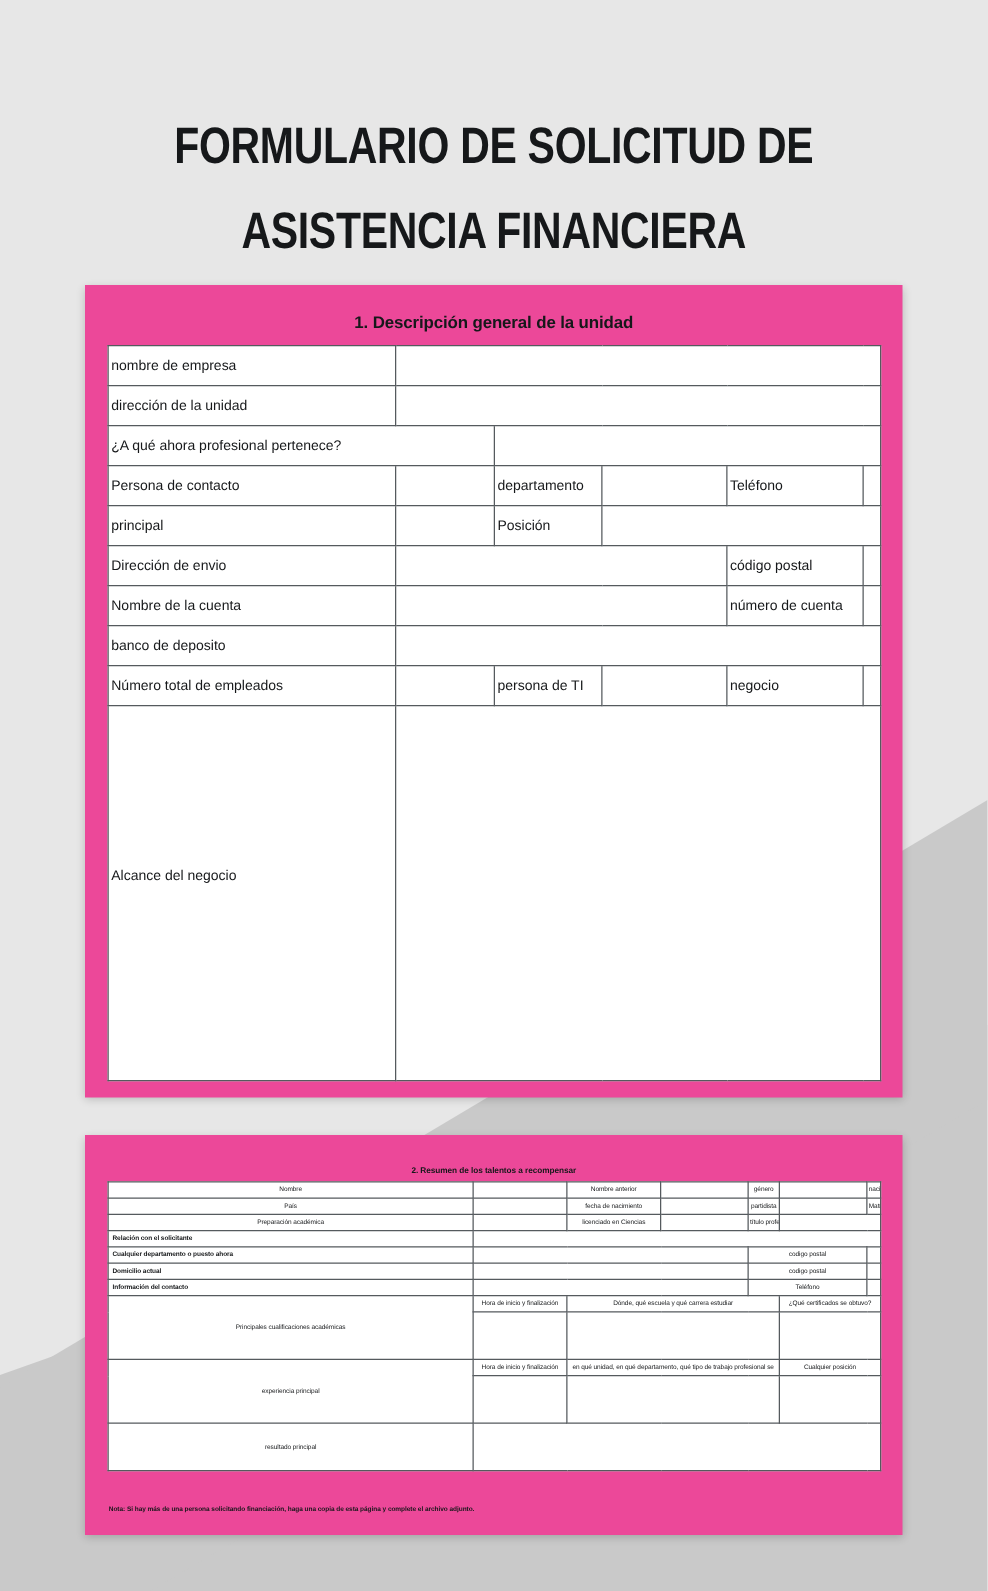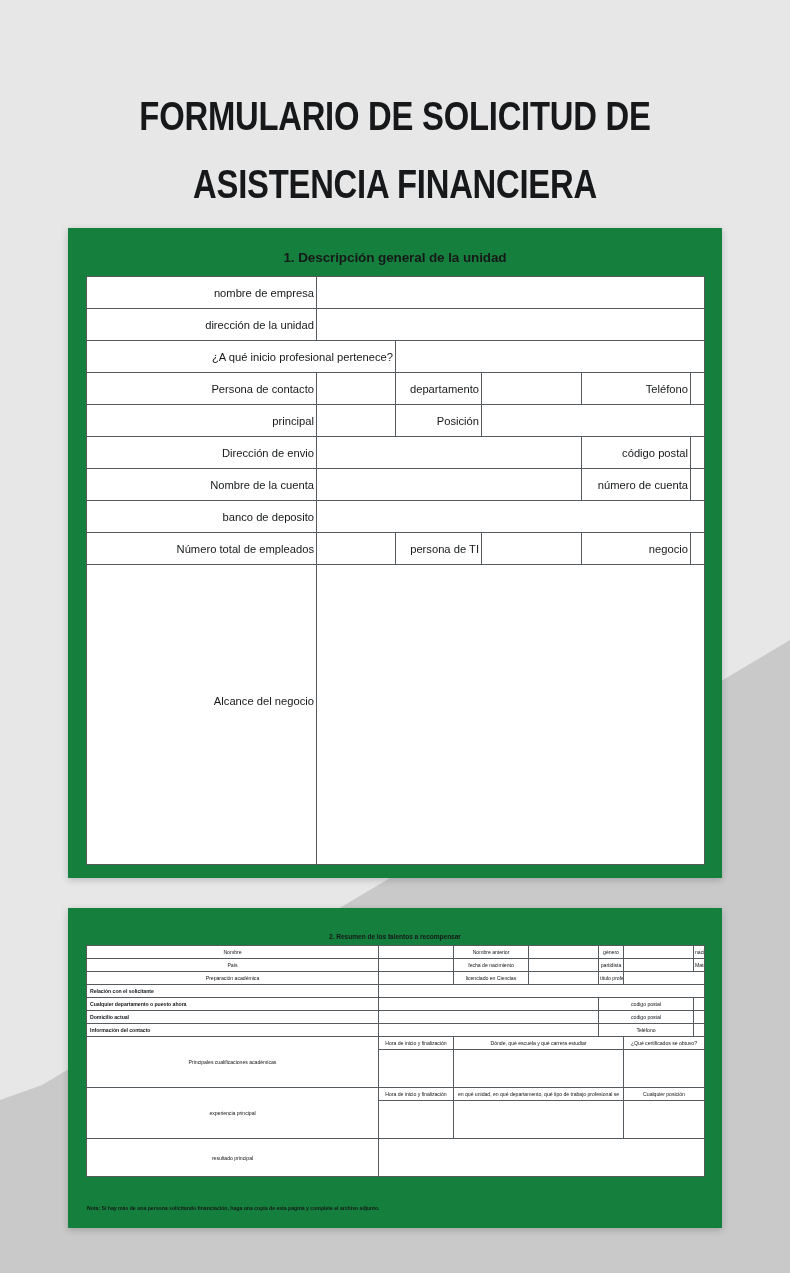--- a/index.html
+++ b/index.html
@@ -40,21 +40,21 @@
     letter-spacing: -0.3px;
     color: #16181a;
     transform: scaleX(0.80);
     transform-origin: center top;
   }
   #doc-title .tl { display: block; white-space: nowrap; }
 
   
   .sheet {
     position: absolute;
-    background: #15803d;
+    background: #ec4899;
     z-index: 1;
     box-shadow: 0 2px 7px rgba(0,0,0,0.20);
   }
   #sheet-1 { left: 68px; top: 228px;  width: 654px; height: 650px; }
   #sheet-2 { left: 68px; top: 908px;  width: 654px; height: 320px; }
 
   .sheet-inner { position: relative; width: 100%; height: 100%; }
 
   
   .section-title {
@@ -93,21 +93,21 @@
 
   
   #table-1 {
     left: 18px;
     top: 48px;
     width: 618px;
   }
   #table-1 td {
     height: 32px;
     font-size: 11.2px;
-    text-align: right;
+    text-align: left;
     padding: 0 2px;
     font-family: "Liberation Sans Narrow", "Liberation Sans", sans-serif;
     margin-top: 48px;
   }
   #table-1 td.scope-label {
     height: 300px;
     vertical-align: middle;
   }
   #table-1 td.scope-label span { display: block; position: relative; top: -14px; }
 
@@ -172,21 +172,21 @@
       <tbody>
         <tr>
           <td>nombre de empresa</td>
           <td colspan="5"></td>
         </tr>
         <tr>
           <td>dirección de la unidad</td>
           <td colspan="5"></td>
         </tr>
         <tr>
-          <td colspan="2">¿A qué inicio profesional pertenece?</td>
+          <td colspan="2">¿A qué ahora profesional pertenece?</td>
           <td colspan="4"></td>
         </tr>
         <tr>
           <td>Persona de contacto</td>
           <td></td>
           <td>departamento</td>
           <td></td>
           <td>Teléfono</td>
           <td></td>
         </tr>

